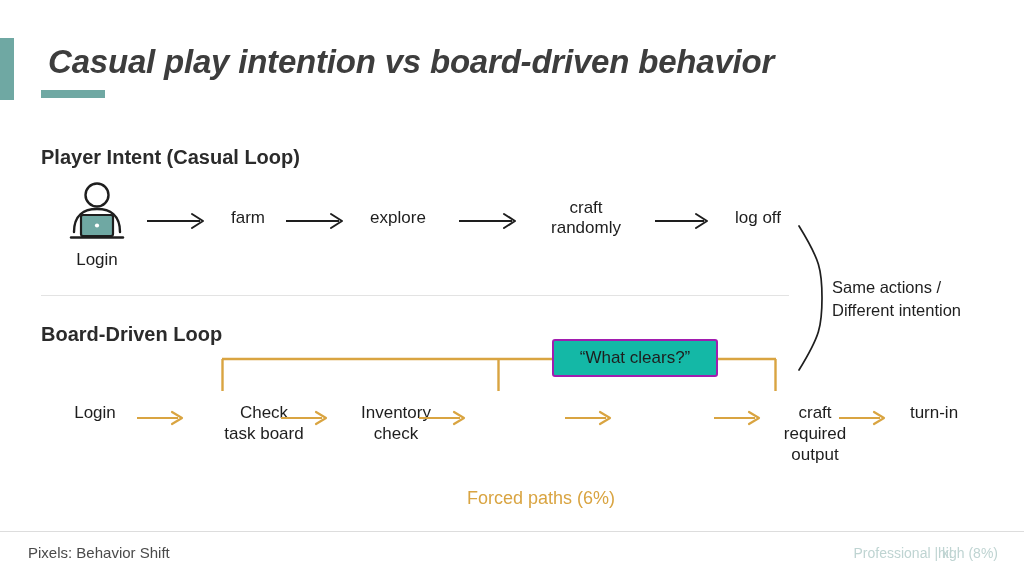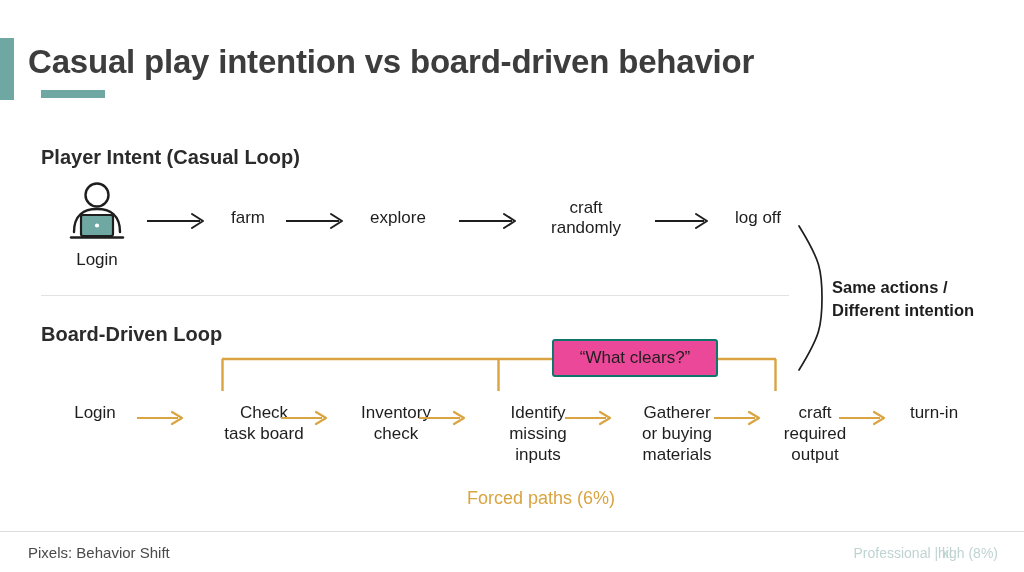--- a/index.html
+++ b/index.html
@@ -20,27 +20,28 @@
   #title-accent-bar {
     position: absolute;
     left: 0px;
     top: 38px;
     width: 14px;
     height: 62px;
     background: #6FA8A3;
   }
   #slide-title {
     position: absolute;
-    left: 28px;
+    left: 48px;
     top: 43px;
     font-size: 33px;
     font-weight: bold;
     color: #3D3D3D;
     letter-spacing: -0.2px;
     white-space: nowrap;
+    font-style: italic;
   }
   #title-underline {
     position: absolute;
     left: 41px;
     top: 90px;
     width: 64px;
     height: 8px;
     background: #6FA8A3;
   }
 
@@ -105,37 +106,36 @@
     top: 222px;
   }
   #brace-caption {
     position: absolute;
     left: 832px;
     top: 276px;
     font-size: 16.5px;
     color: #1e1e1e;
     line-height: 23px;
     white-space: nowrap;
-    font-weight: bold;
   }
 
   
   #gold-bracket {
     position: absolute;
     left: 0px;
     top: 350px;
   }
   #what-clears-box {
     position: absolute;
     left: 552px;
     top: 339px;
     width: 166px;
     height: 38px;
-    background: #ec4899;
-    border: 2px solid #0f766e;
+    background: #14b8a6;
+    border: 2px solid #a21caf;
     border-radius: 3px;
     display: flex;
     align-items: center;
     justify-content: center;
     font-size: 17px;
     color: #1e1e1e;
     box-sizing: border-box;
   }
 
   
@@ -325,38 +325,28 @@
     <div>check</div>
   </div>
 
   <span class="board-arrow" style="left:377px;">
     <svg width="52" height="16" viewBox="0 0 52 16" aria-hidden="true">
       <line x1="1" y1="8" x2="42" y2="8" stroke="#D9A441" stroke-width="2.2"></line>
       <polyline points="36,2 46,8 36,14" fill="none" stroke="#D9A441" stroke-width="2.2" stroke-linecap="round" stroke-linejoin="round"></polyline>
     </svg>
   </span>
 
-  <div class="board-node" style="left:423px; top:0px; width:148px;">
-    <div>Identify</div>
-    <div>missing</div>
-    <div>inputs</div>
-  </div>
 
   <span class="board-arrow" style="left:523px;">
     <svg width="52" height="16" viewBox="0 0 52 16" aria-hidden="true">
       <line x1="1" y1="8" x2="42" y2="8" stroke="#D9A441" stroke-width="2.2"></line>
       <polyline points="36,2 46,8 36,14" fill="none" stroke="#D9A441" stroke-width="2.2" stroke-linecap="round" stroke-linejoin="round"></polyline>
     </svg>
   </span>
 
-  <div class="board-node" style="left:556px; top:0px; width:160px;">
-    <div>Gatherer</div>
-    <div>or buying</div>
-    <div>materials</div>
-  </div>
 
   <span class="board-arrow" style="left:672px;">
     <svg width="52" height="16" viewBox="0 0 52 16" aria-hidden="true">
       <line x1="1" y1="8" x2="42" y2="8" stroke="#D9A441" stroke-width="2.2"></line>
       <polyline points="36,2 46,8 36,14" fill="none" stroke="#D9A441" stroke-width="2.2" stroke-linecap="round" stroke-linejoin="round"></polyline>
     </svg>
   </span>
 
   <div class="board-node" style="left:700px; top:0px; width:148px;">
     <div>craft</div>

